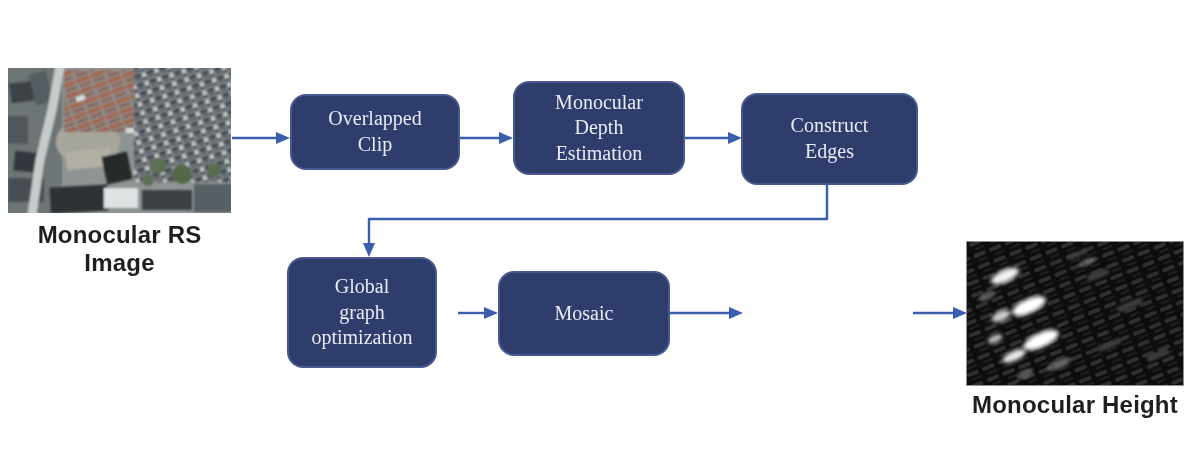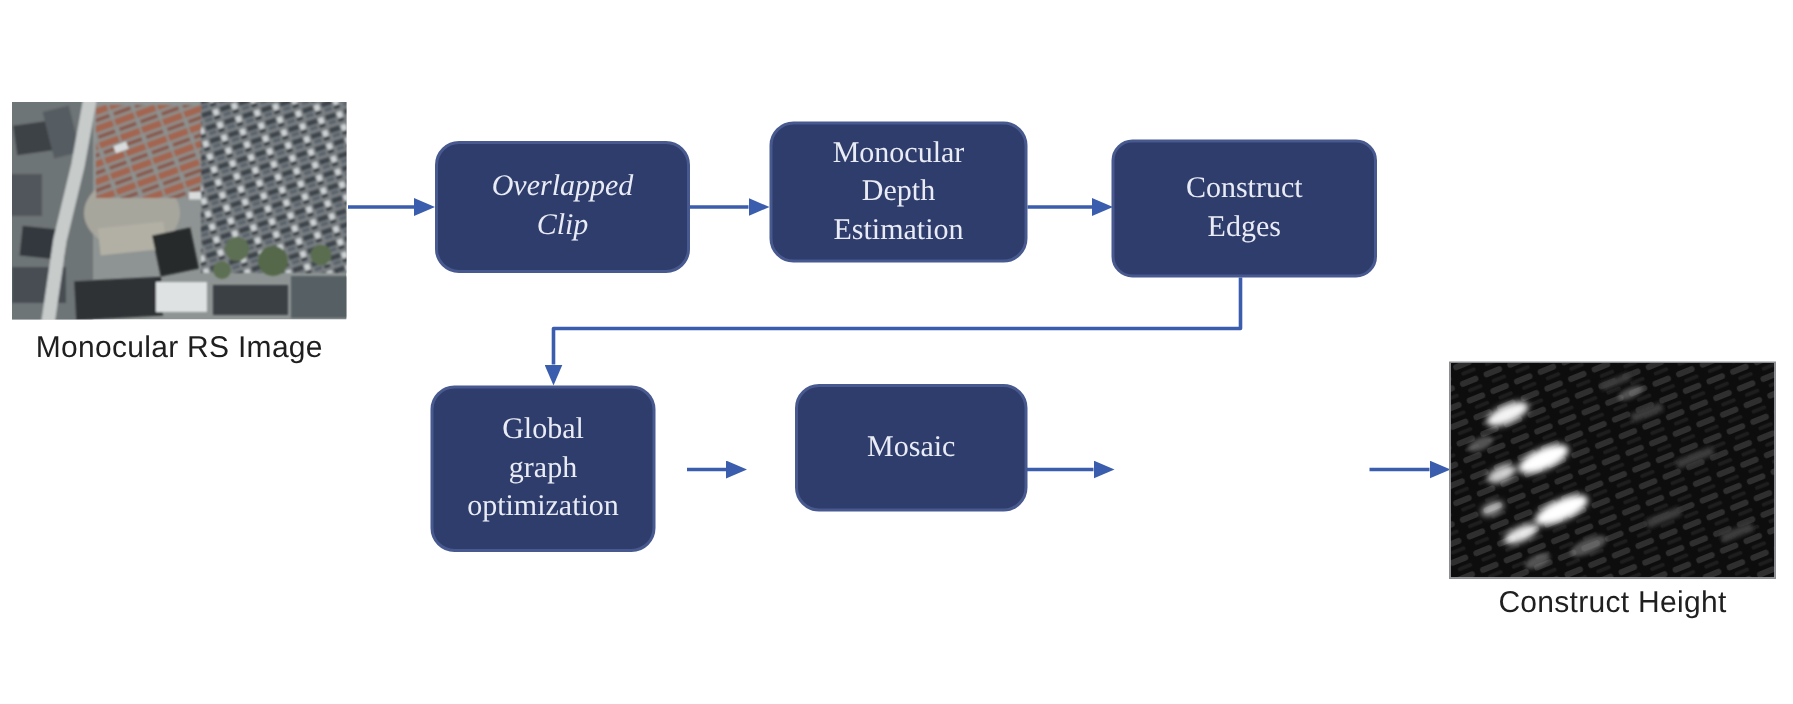--- a/index.html
+++ b/index.html
@@ -12,22 +12,22 @@
     position:absolute; box-sizing:border-box;
     background:#2f3d6c; border:2px solid #47598f; border-radius:16px;
     display:flex; align-items:center; justify-content:center; text-align:center;
     color:#e9ecf4; font-family:"Liberation Serif", serif; font-size:20px; line-height:1.28;
   }
   .node-label { white-space:pre-line; }
   .figure { position:absolute; margin:0; padding:0; line-height:0; }
   .figure svg { display:block; }
   .figure.output { outline:1px solid #8c8f93; }
   .caption {
-    position:absolute; text-align:center; font-weight:normal;
-    font-size:20px; color:#1f1f1f; letter-spacing:0.2px;
+    position:absolute; text-align:center; font-weight:bold;
+    font-size:24px; color:#1f1f1f; letter-spacing:0.2px;
   }
 </style>
 </head>
 <body>
 
 <div class="canvas">
 
   <svg class="arrows" viewBox="0 0 1195 469">
     <defs>
       <marker id="ah" markerUnits="userSpaceOnUse" markerWidth="14" markerHeight="12" refX="0" refY="6" orient="auto">
@@ -86,43 +86,43 @@
         <rect x="134" y="122" width="50" height="20" fill="#3a4145"></rect>
         <rect x="186" y="116" width="38" height="28" fill="#565e63"></rect>
         <rect x="96" y="86" width="26" height="28" fill="#26292c" transform="rotate(-12 109 100)"></rect>
         <rect x="68" y="28" width="9" height="5" fill="#d9dcdd" transform="rotate(-20 72 30)"></rect>
         <rect x="118" y="60" width="8" height="5" fill="#d9dcdd"></rect>
       </g>
     </svg>
   </figure>
   <div class="caption" style="left:8px; top:221px; width:223px;">Monocular RS Image</div>
 
-  <div class="node" style="left:290px; top:94px; width:170px; height:88px;font-style:italic;">
+  <div class="node" style="left:290px; top:94px; width:170px; height:76px;">
     <span class="node-label">Overlapped
 Clip</span>
   </div>
 
   <div class="node" style="left:513px; top:81px; width:172px; height:94px;">
     <span class="node-label">Monocular
 Depth
 Estimation</span>
   </div>
 
-  <div class="node" style="left:741px; top:93px; width:177px; height:92px;border-radius:14px;">
+  <div class="node" style="left:741px; top:93px; width:177px; height:92px;">
     <span class="node-label">Construct
 Edges</span>
   </div>
 
   <div class="node" style="left:287px; top:257px; width:150px; height:111px;">
     <span class="node-label">Global
 graph
 optimization</span>
   </div>
 
-  <div class="node" style="left:498px; top:256px; width:155px; height:85px;margin-left:32px;">
+  <div class="node" style="left:498px; top:271px; width:172px; height:85px;">
     <span class="node-label">Mosaic</span>
   </div>
 
 
   <figure class="figure output" style="left:967px; top:242px; width:216px; height:143px;">
     <svg width="216" height="143" viewBox="0 0 216 143">
       <defs>
         <filter id="rhblur" x="-20%" y="-20%" width="140%" height="140%">
             <feGaussianBlur stdDeviation="1.4"></feGaussianBlur>
           </filter>
@@ -153,15 +153,15 @@
         <ellipse cx="28" cy="97" rx="8" ry="4" transform="rotate(-24 28 97)" opacity="0.65"></ellipse>
       </g>
       <g filter="url(#rhblur)" fill="#8f8f8f" opacity="0.55">
         <ellipse cx="20" cy="54" rx="9" ry="4" transform="rotate(-24 20 54)"></ellipse>
         <ellipse cx="92" cy="122" rx="13" ry="5" transform="rotate(-24 92 122)"></ellipse>
         <ellipse cx="120" cy="20" rx="9" ry="3.5" transform="rotate(-24 120 20)"></ellipse>
         <ellipse cx="58" cy="132" rx="9" ry="4" transform="rotate(-24 58 132)"></ellipse>
       </g>
     </svg>
   </figure>
-  <div class="caption" style="left:967px; top:391px; width:216px;">Construct Height</div>
+  <div class="caption" style="left:967px; top:391px; width:216px;">Monocular Height</div>
 
 </div>
 
 </body></html>

